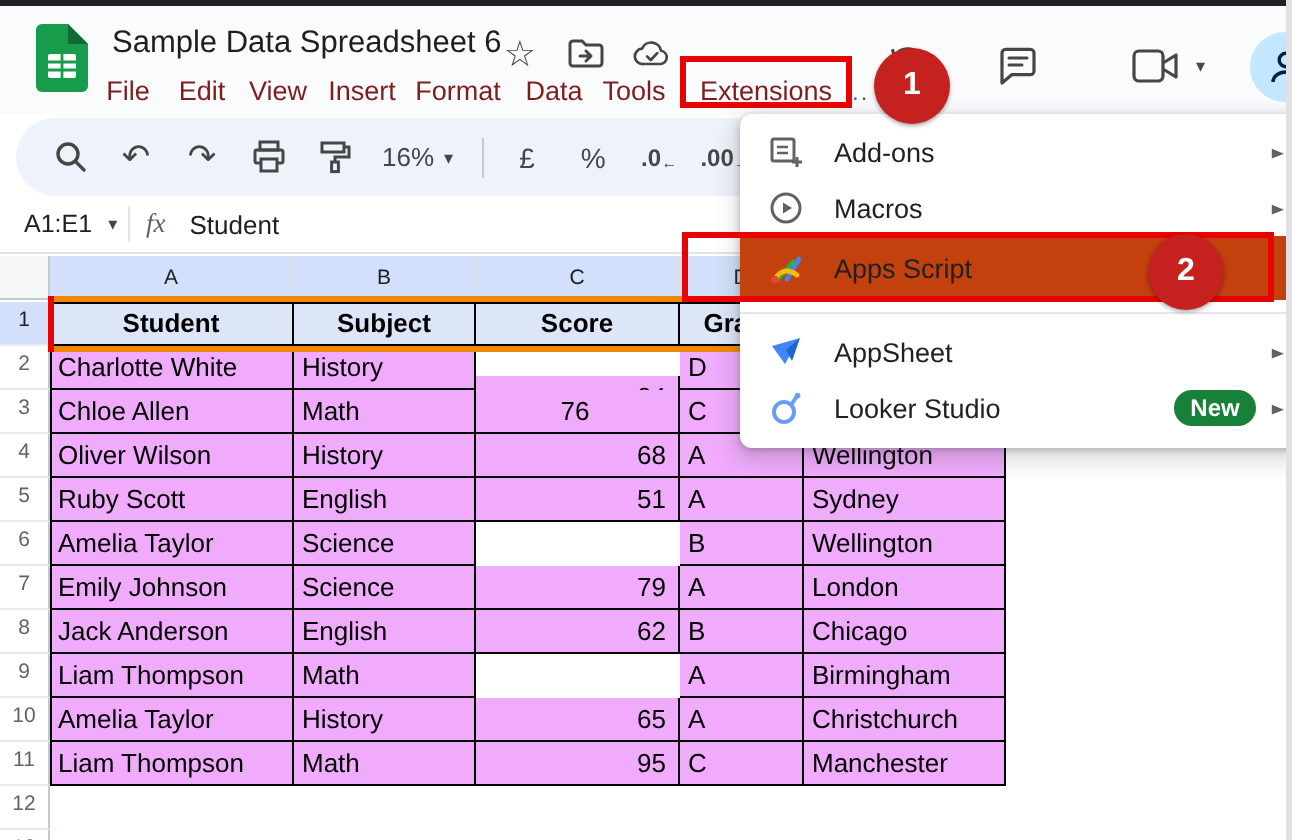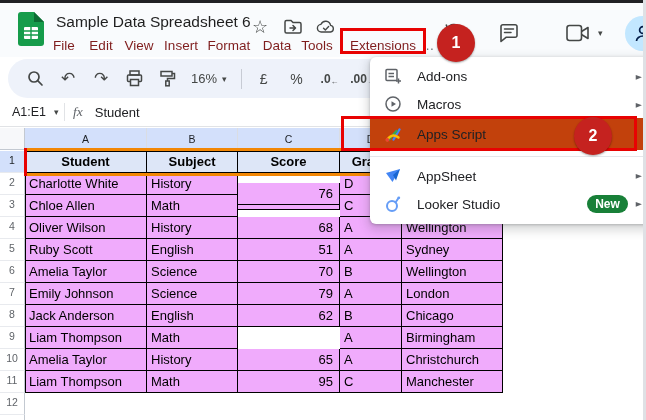--- a/index.html
+++ b/index.html
@@ -214,36 +214,35 @@
       <div class="cell hd" style="left: 238px; top: 24px; width: 102px;">Score</div>
       <div class="cell hd" style="left: 340px; top: 24px; width: 62px;">Grade</div>
       <div class="cell hd" style="left: 402px; top: 24px; width: 101px;">City</div>
       <div class="cell" style="left: 25px; top: 46px; width: 122px;">Charlotte White</div>
       <div class="cell" style="left: 147px; top: 46px; width: 91px;">History</div>
       <div class="cell num" style="left: 238px; top: 46px; width: 102px; margin-top: 15px;">84</div>
       <div class="cell" style="left: 340px; top: 46px; width: 62px;">D</div>
       <div class="cell" style="left: 402px; top: 46px; width: 101px;"></div>
       <div class="cell" style="left: 25px; top: 68px; width: 122px;">Chloe Allen</div>
       <div class="cell" style="left: 147px; top: 68px; width: 91px;">Math</div>
-      <div class="cell num" style="left: 238px; top: 56px; width: 102px;">76</div>
+      <div class="cell num" style="left: 238px; top: 68px; width: 102px; text-align: center;">76</div>
       <div class="cell" style="left: 340px; top: 68px; width: 62px;">C</div>
       <div class="cell" style="left: 402px; top: 68px; width: 101px;"></div>
       <div class="cell" style="left: 25px; top: 90px; width: 122px;">Oliver Wilson</div>
       <div class="cell" style="left: 147px; top: 90px; width: 91px;">History</div>
       <div class="cell num" style="left: 238px; top: 90px; width: 102px;">68</div>
       <div class="cell" style="left: 340px; top: 90px; width: 62px;">A</div>
       <div class="cell" style="left: 402px; top: 90px; width: 101px;">Wellington</div>
       <div class="cell" style="left: 25px; top: 112px; width: 122px;">Ruby Scott</div>
       <div class="cell" style="left: 147px; top: 112px; width: 91px;">English</div>
       <div class="cell num" style="left: 238px; top: 112px; width: 102px;">51</div>
       <div class="cell" style="left: 340px; top: 112px; width: 62px;">A</div>
       <div class="cell" style="left: 402px; top: 112px; width: 101px;">Sydney</div>
       <div class="cell" style="left: 25px; top: 134px; width: 122px;">Amelia Taylor</div>
       <div class="cell" style="left: 147px; top: 134px; width: 91px;">Science</div>
-      <div class="cell num" style="left: 238px; top: 134px; width: 102px;">70</div>
       <div class="cell" style="left: 340px; top: 134px; width: 62px;">B</div>
       <div class="cell" style="left: 402px; top: 134px; width: 101px;">Wellington</div>
       <div class="cell" style="left: 25px; top: 156px; width: 122px;">Emily Johnson</div>
       <div class="cell" style="left: 147px; top: 156px; width: 91px;">Science</div>
       <div class="cell num" style="left: 238px; top: 156px; width: 102px;">79</div>
       <div class="cell" style="left: 340px; top: 156px; width: 62px;">A</div>
       <div class="cell" style="left: 402px; top: 156px; width: 101px;">London</div>
       <div class="cell" style="left: 25px; top: 178px; width: 122px;">Jack Anderson</div>
       <div class="cell" style="left: 147px; top: 178px; width: 91px;">English</div>
       <div class="cell num" style="left: 238px; top: 178px; width: 102px;">62</div>

